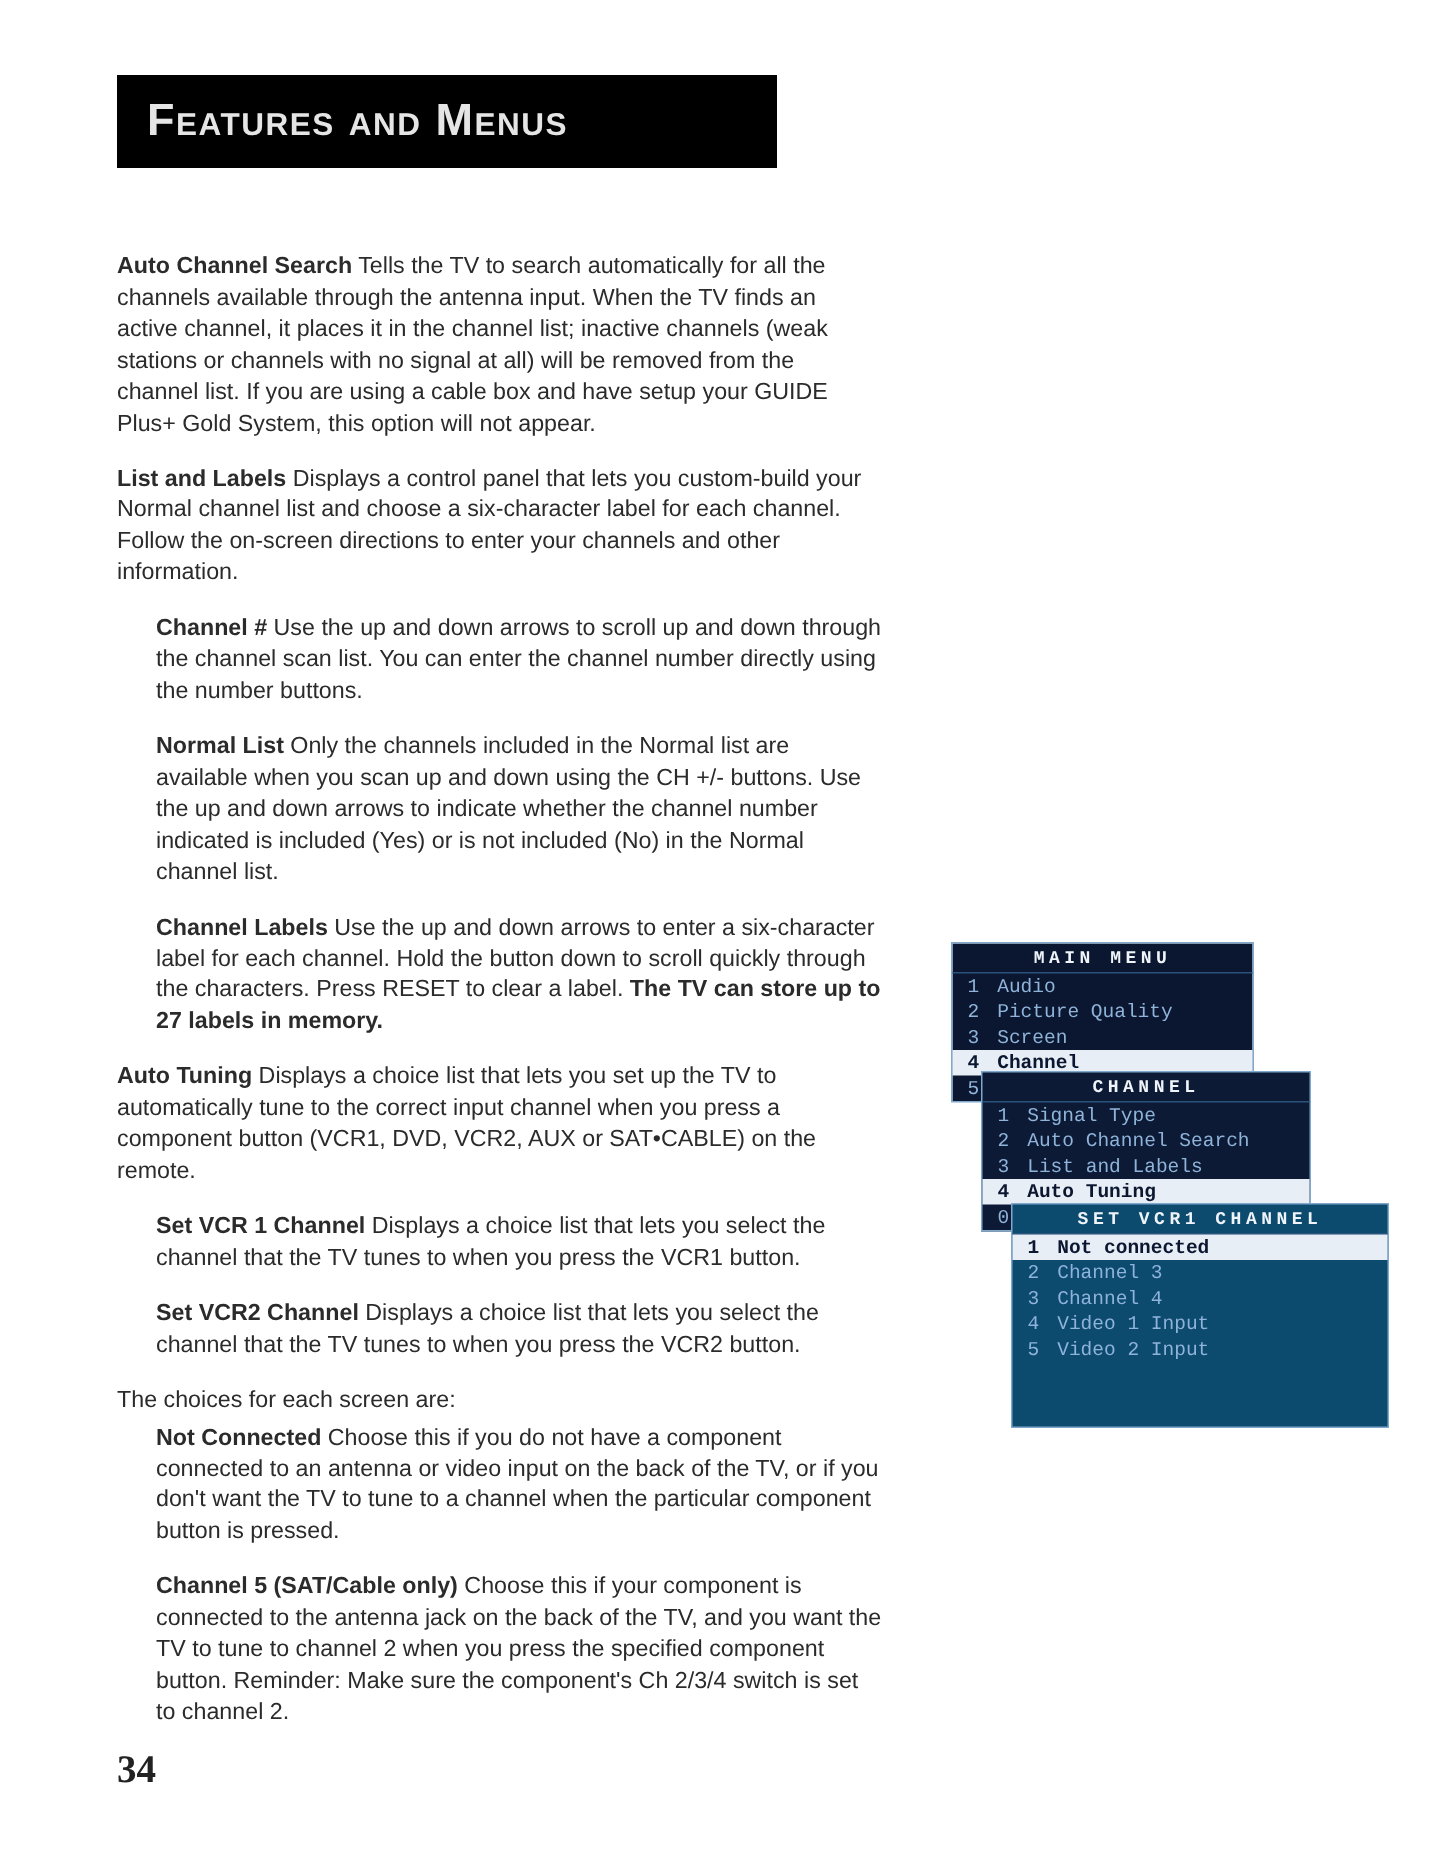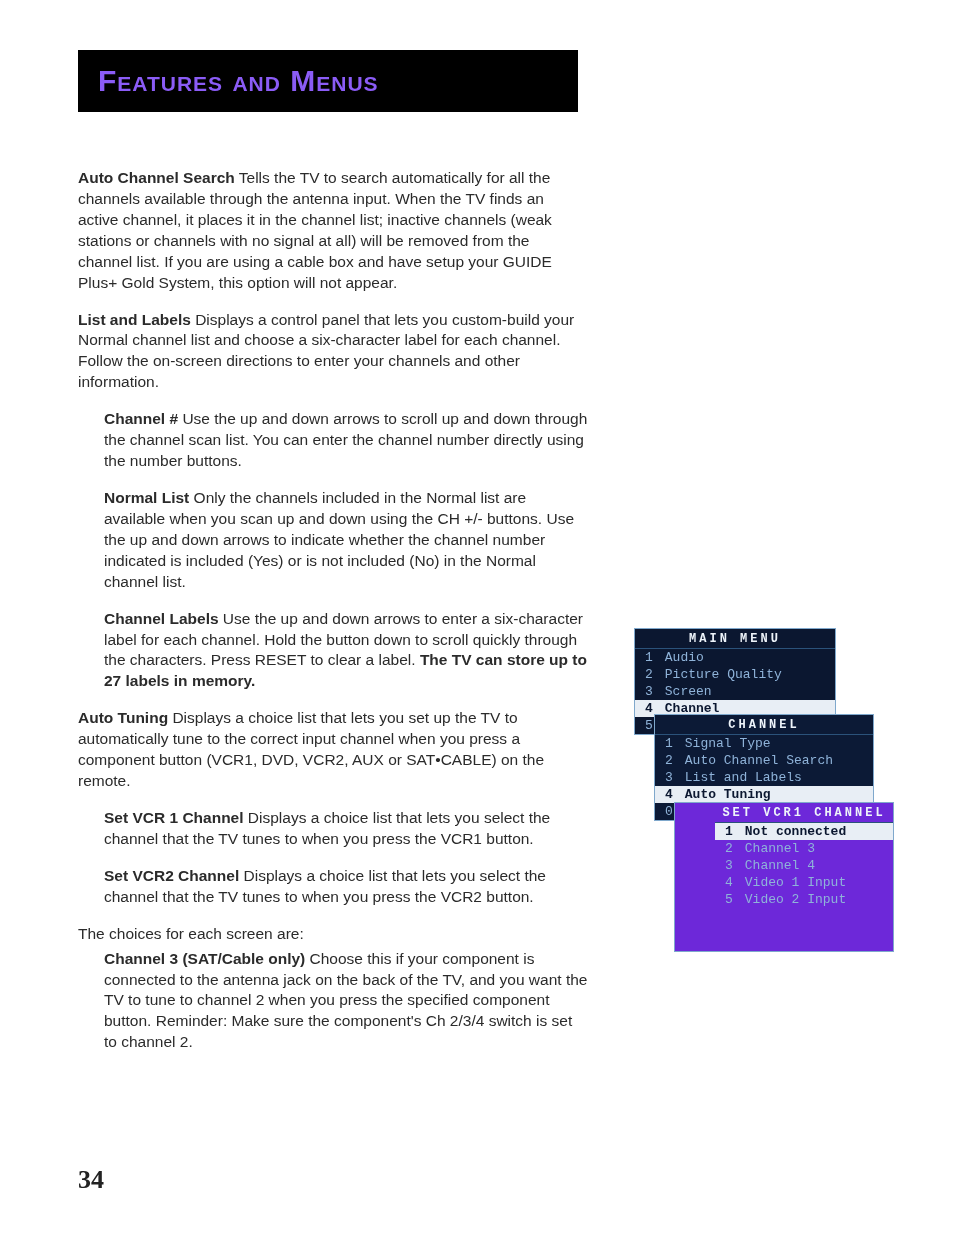--- a/index.html
+++ b/index.html
@@ -7,48 +7,48 @@
   body {
     width: 954px;
     height: 1235px;
     font-family: Georgia, 'Times New Roman', serif;
     color: #222;
     position: relative;
   }
   .page { position: relative; width: 100%; height: 100%; padding: 50px 60px 50px 78px; }
   .banner {
     background: #000;
-    color: #8b5cf6;
+    color: #e5e5e5;
     font-family: "Trebuchet MS", Arial, sans-serif;
     font-weight: 700;
     letter-spacing: 1px;
     font-variant: small-caps;
     font-size: 30px;
     padding: 14px 20px 14px 20px;
-    width: 500px;
+    width: 440px;
     margin-bottom: 56px;
   }
   .cols { display: flex; gap: 26px; align-items: flex-start; }
   .textcol { width: 510px; font-size: 15.5px; line-height: 1.35; }
   .textcol p { margin-bottom: 16px; font-family: "Helvetica Neue", Arial, sans-serif; color:#2b2b2b;}
   .textcol .indent { margin-left: 26px; }
   .textcol .term { font-weight: 700; }
   .textcol .runin { margin-left: 0; }
   .sidecol { flex: 1; position: relative; padding-top: 460px; }
   .menus { position: relative; width: 260px; margin-left: auto; }
   .menu {
     position: absolute;
     font-family: "Courier New", monospace;
     color: #b8cfe8;
     width: 202px;
     border: 1px solid #7fa8cc;
   }
   .menu.m1 { left: 0; top: 0; background: linear-gradient(#0b1730,#0b1730); }
   .menu.m2 { left: 20px; top: 86px; background: #0c1a36; width: 220px; }
-  .menu.m3 { left: 40px; top: 174px; background: #6d28d9; width: 220px; height:150px;padding-left:40px;}
+  .menu.m3 { left: 40px; top: 174px; background: #0c4a6e; width: 252px; height:150px;}
   .mtitle {
     text-align: center;
     letter-spacing: 3px;
     font-weight: 700;
     color: #eef4fa;
     padding: 3px 0 2px;
     font-size: 12px;
     border-bottom: 1px solid #2b527a;
   }
   .mrow {
@@ -112,23 +112,26 @@
       </p>
 
       <p class="indent">
         <span class="term">Set VCR2 Channel</span><span>  Displays a choice list that lets you select the channel that the TV tunes to when you press the VCR2 button.</span>
       </p>
 
 
 
       <p class="runin" style="margin-bottom:4px;">The choices for each screen are:</p>
 
+      <p class="indent">
+        <span class="term">Not Connected</span><span>  Choose this if you do not have a component connected to an antenna or video input on the back of the TV, or if you don't want the TV to tune to a channel when the particular component button is pressed.</span>
+      </p>
 
       <p class="indent">
-        <span class="term">Channel 3 (SAT/Cable only)</span><span>  Choose this if your component is connected to the antenna jack on the back of the TV, and you want the TV to tune to channel 2 when you press the specified component button. Reminder: Make sure the component's Ch 2/3/4 switch is set to channel 2.</span>
+        <span class="term">Channel 5 (SAT/Cable only)</span><span>  Choose this if your component is connected to the antenna jack on the back of the TV, and you want the TV to tune to channel 2 when you press the specified component button. Reminder: Make sure the component's Ch 2/3/4 switch is set to channel 2.</span>
       </p>
 
     </div>
 
     <div class="sidecol">
       <div class="menus">
 
         <div class="menu m1">
           <div class="mtitle">MAIN MENU</div>
           <div id="menu-main">

